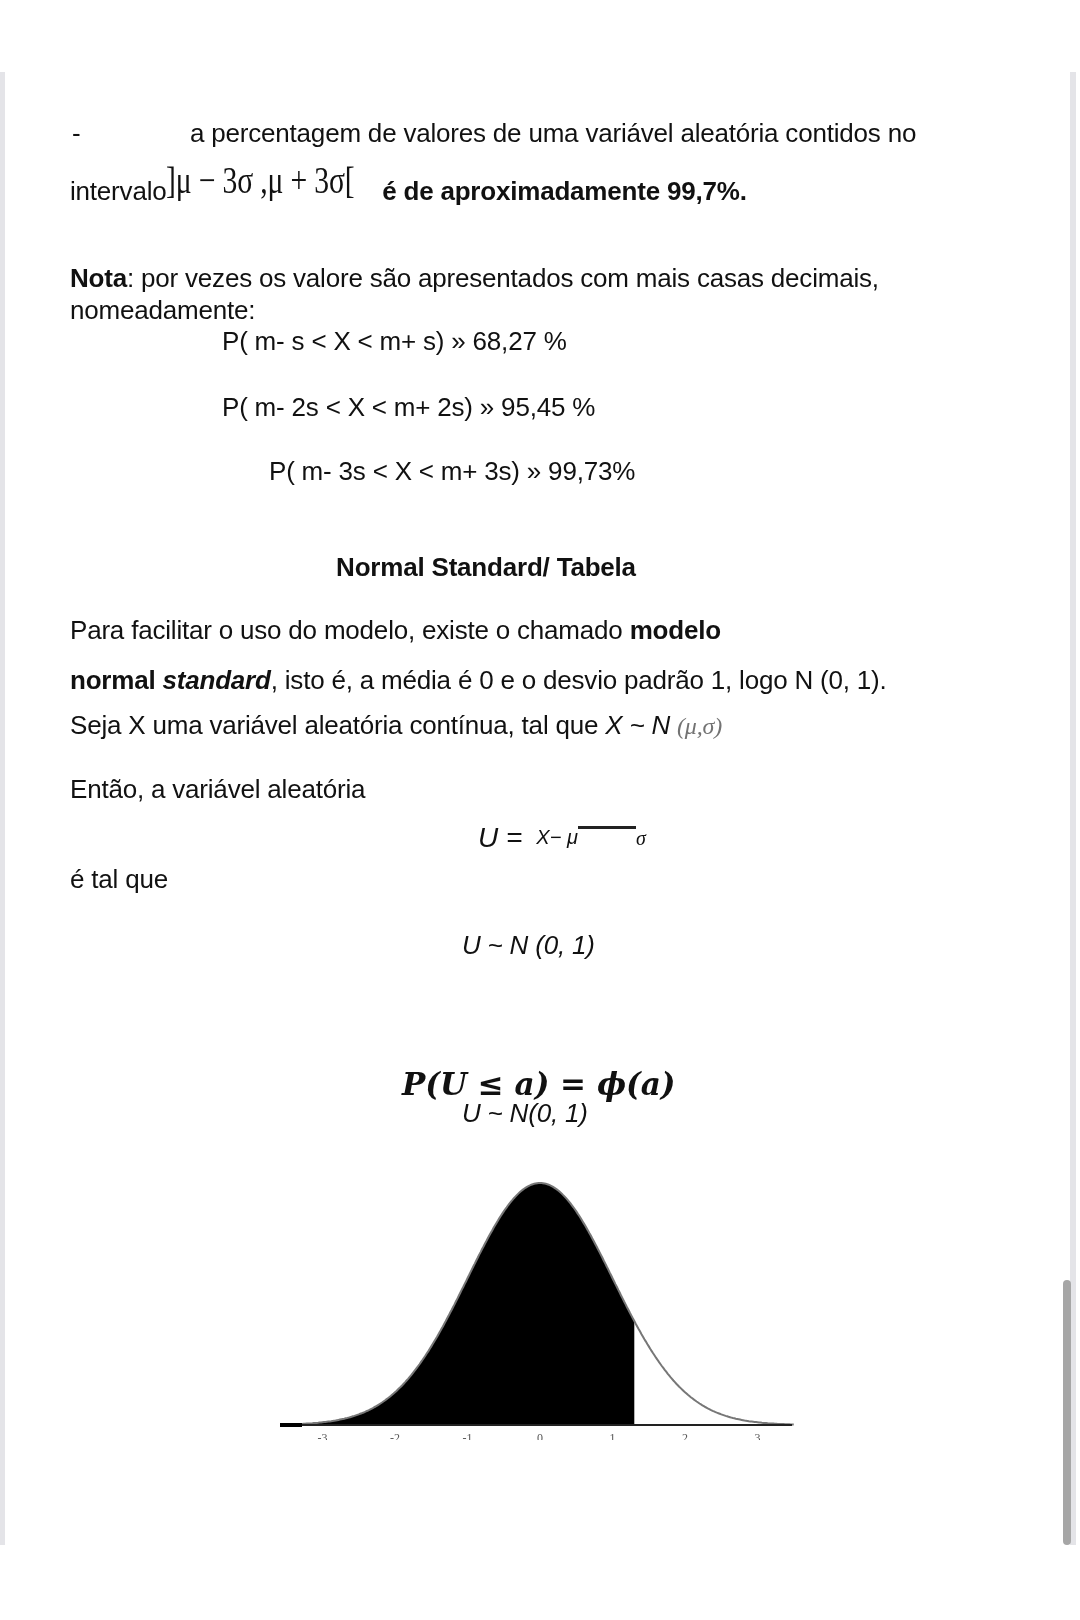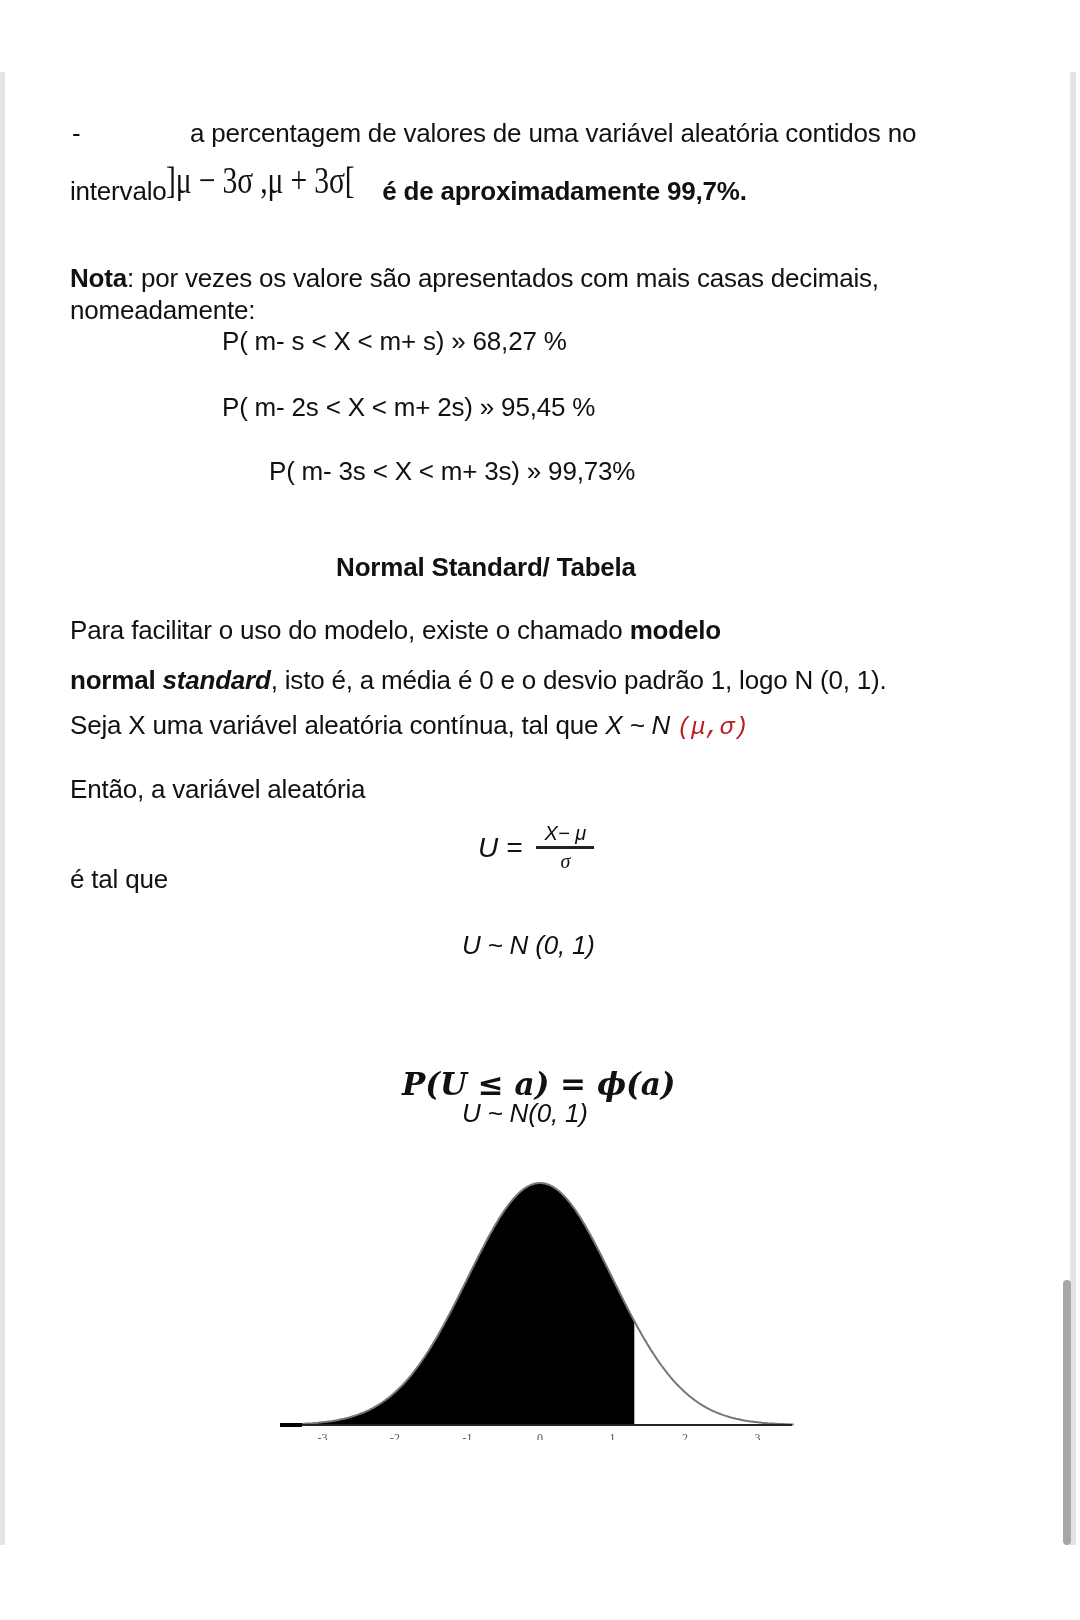--- a/index.html
+++ b/index.html
@@ -7,25 +7,25 @@
          font-family: "Liberation Sans", sans-serif; color: #111; }
   .page { position: absolute; left: 0; top: 72px; width: 1080px; height: 1473px; }
   .border-left { position: absolute; left: 0; top: 72px; width: 5px; height: 1473px; background: #e4e4e8; }
   .border-right { position: absolute; left: 1070px; top: 72px; width: 6px; height: 1473px; background: #e4e4e8; }
   .scroll-thumb { position: absolute; left: 1063px; top: 1280px; width: 8px; height: 265px;
                   background: #a6a6a6; border-radius: 4px; }
   .t { position: absolute; font-size: 26px; line-height: 30px; white-space: nowrap; letter-spacing: -0.2px; }
   .b { font-weight: bold; }
   .i { font-style: italic; }
   .math { font-family: "Liberation Serif", serif; font-style: italic; }
-  .grey { color: #b91c1c; font-family: Liberation Mono, monospace; }
+  .grey { color: #737373; }
   .frac { position: absolute; left: 478px; top: 822px; display: flex; align-items: center;
           font-family: "Liberation Sans", sans-serif; font-style: italic; }
   .frac .lhs { font-size: 28px; margin-right: 14px; }
-  .frac .stack { display: flex; flex-direction: column; align-items: center; }
+  .frac .stack { display: flex; }
   .frac .num { font-size: 20px; line-height: 22px; padding-bottom: 2px; }
   .frac .den { font-size: 20px; line-height: 24px; font-family: "Liberation Serif", serif; }
   .frac .bar { width: 58px; height: 3px; background: #222; }
   .prob { position: absolute; left: 402px; top: 1018px; font-family: "DejaVu Serif", serif;
           font-weight: bold; font-style: italic; font-size: 31px; white-space: nowrap; margin-top: 48px; }
   .chart { position: absolute; left: 280px; top: 1170px; }
 </style>
 </head>
 <body>
 

